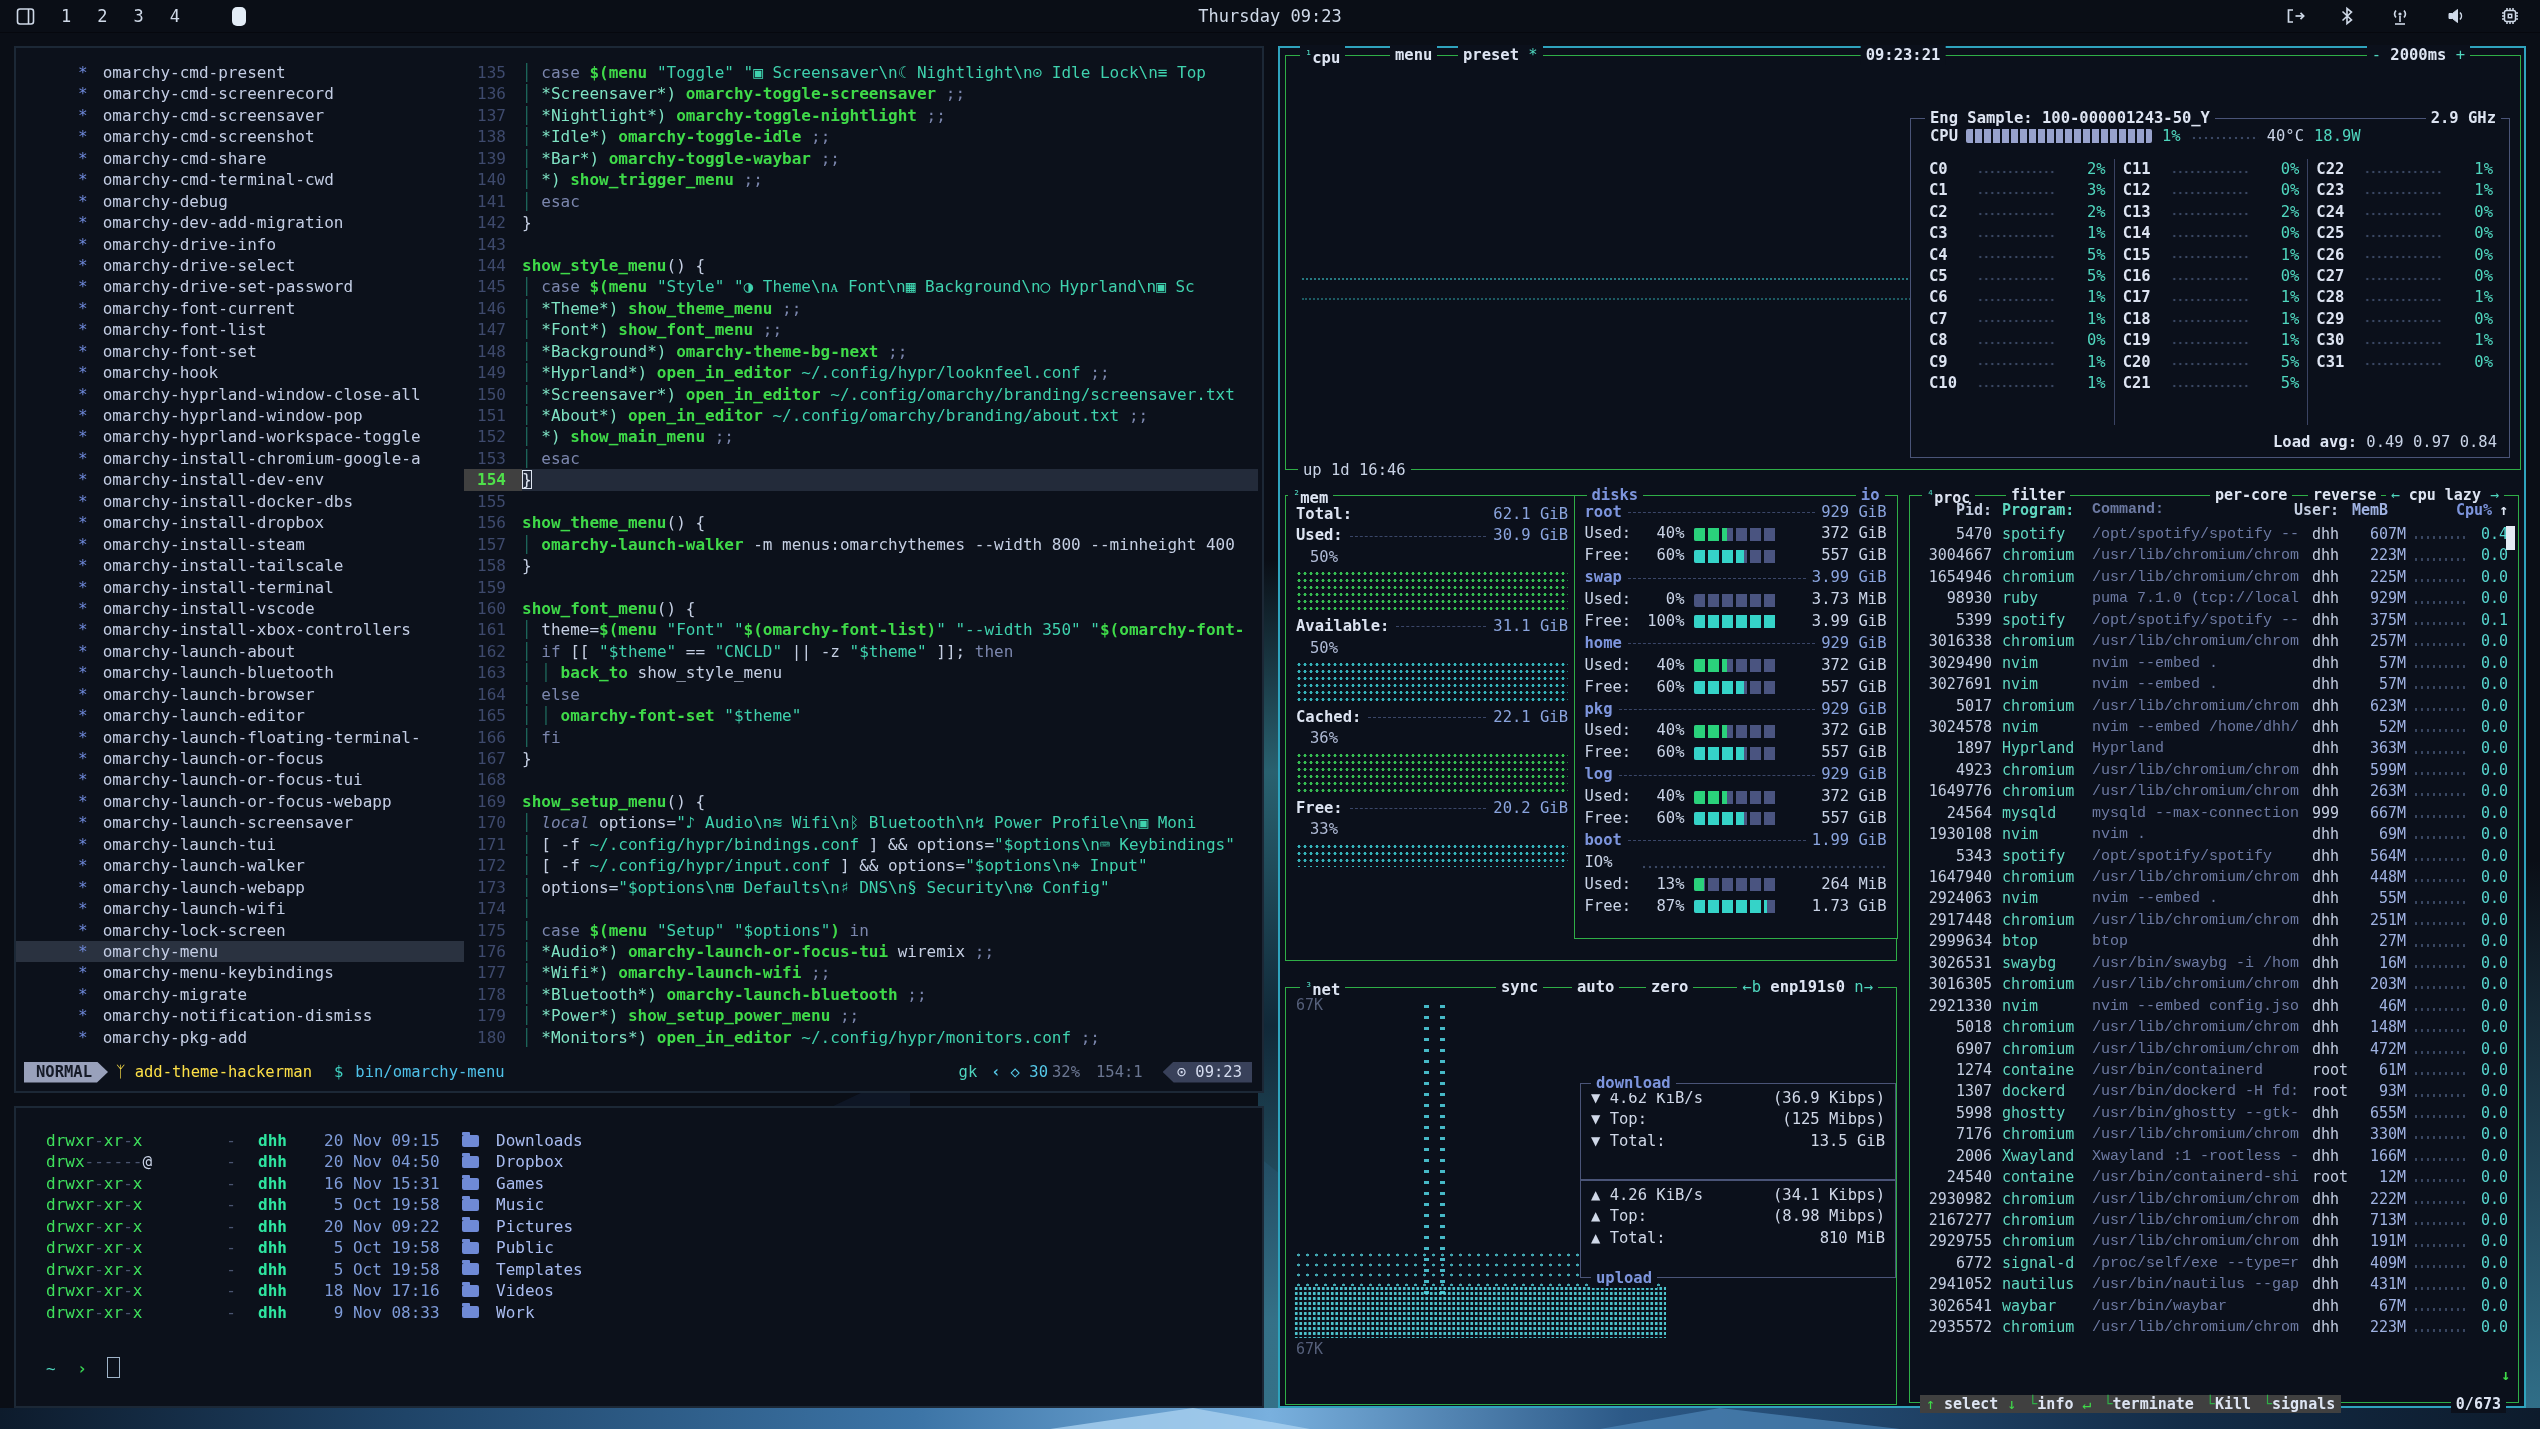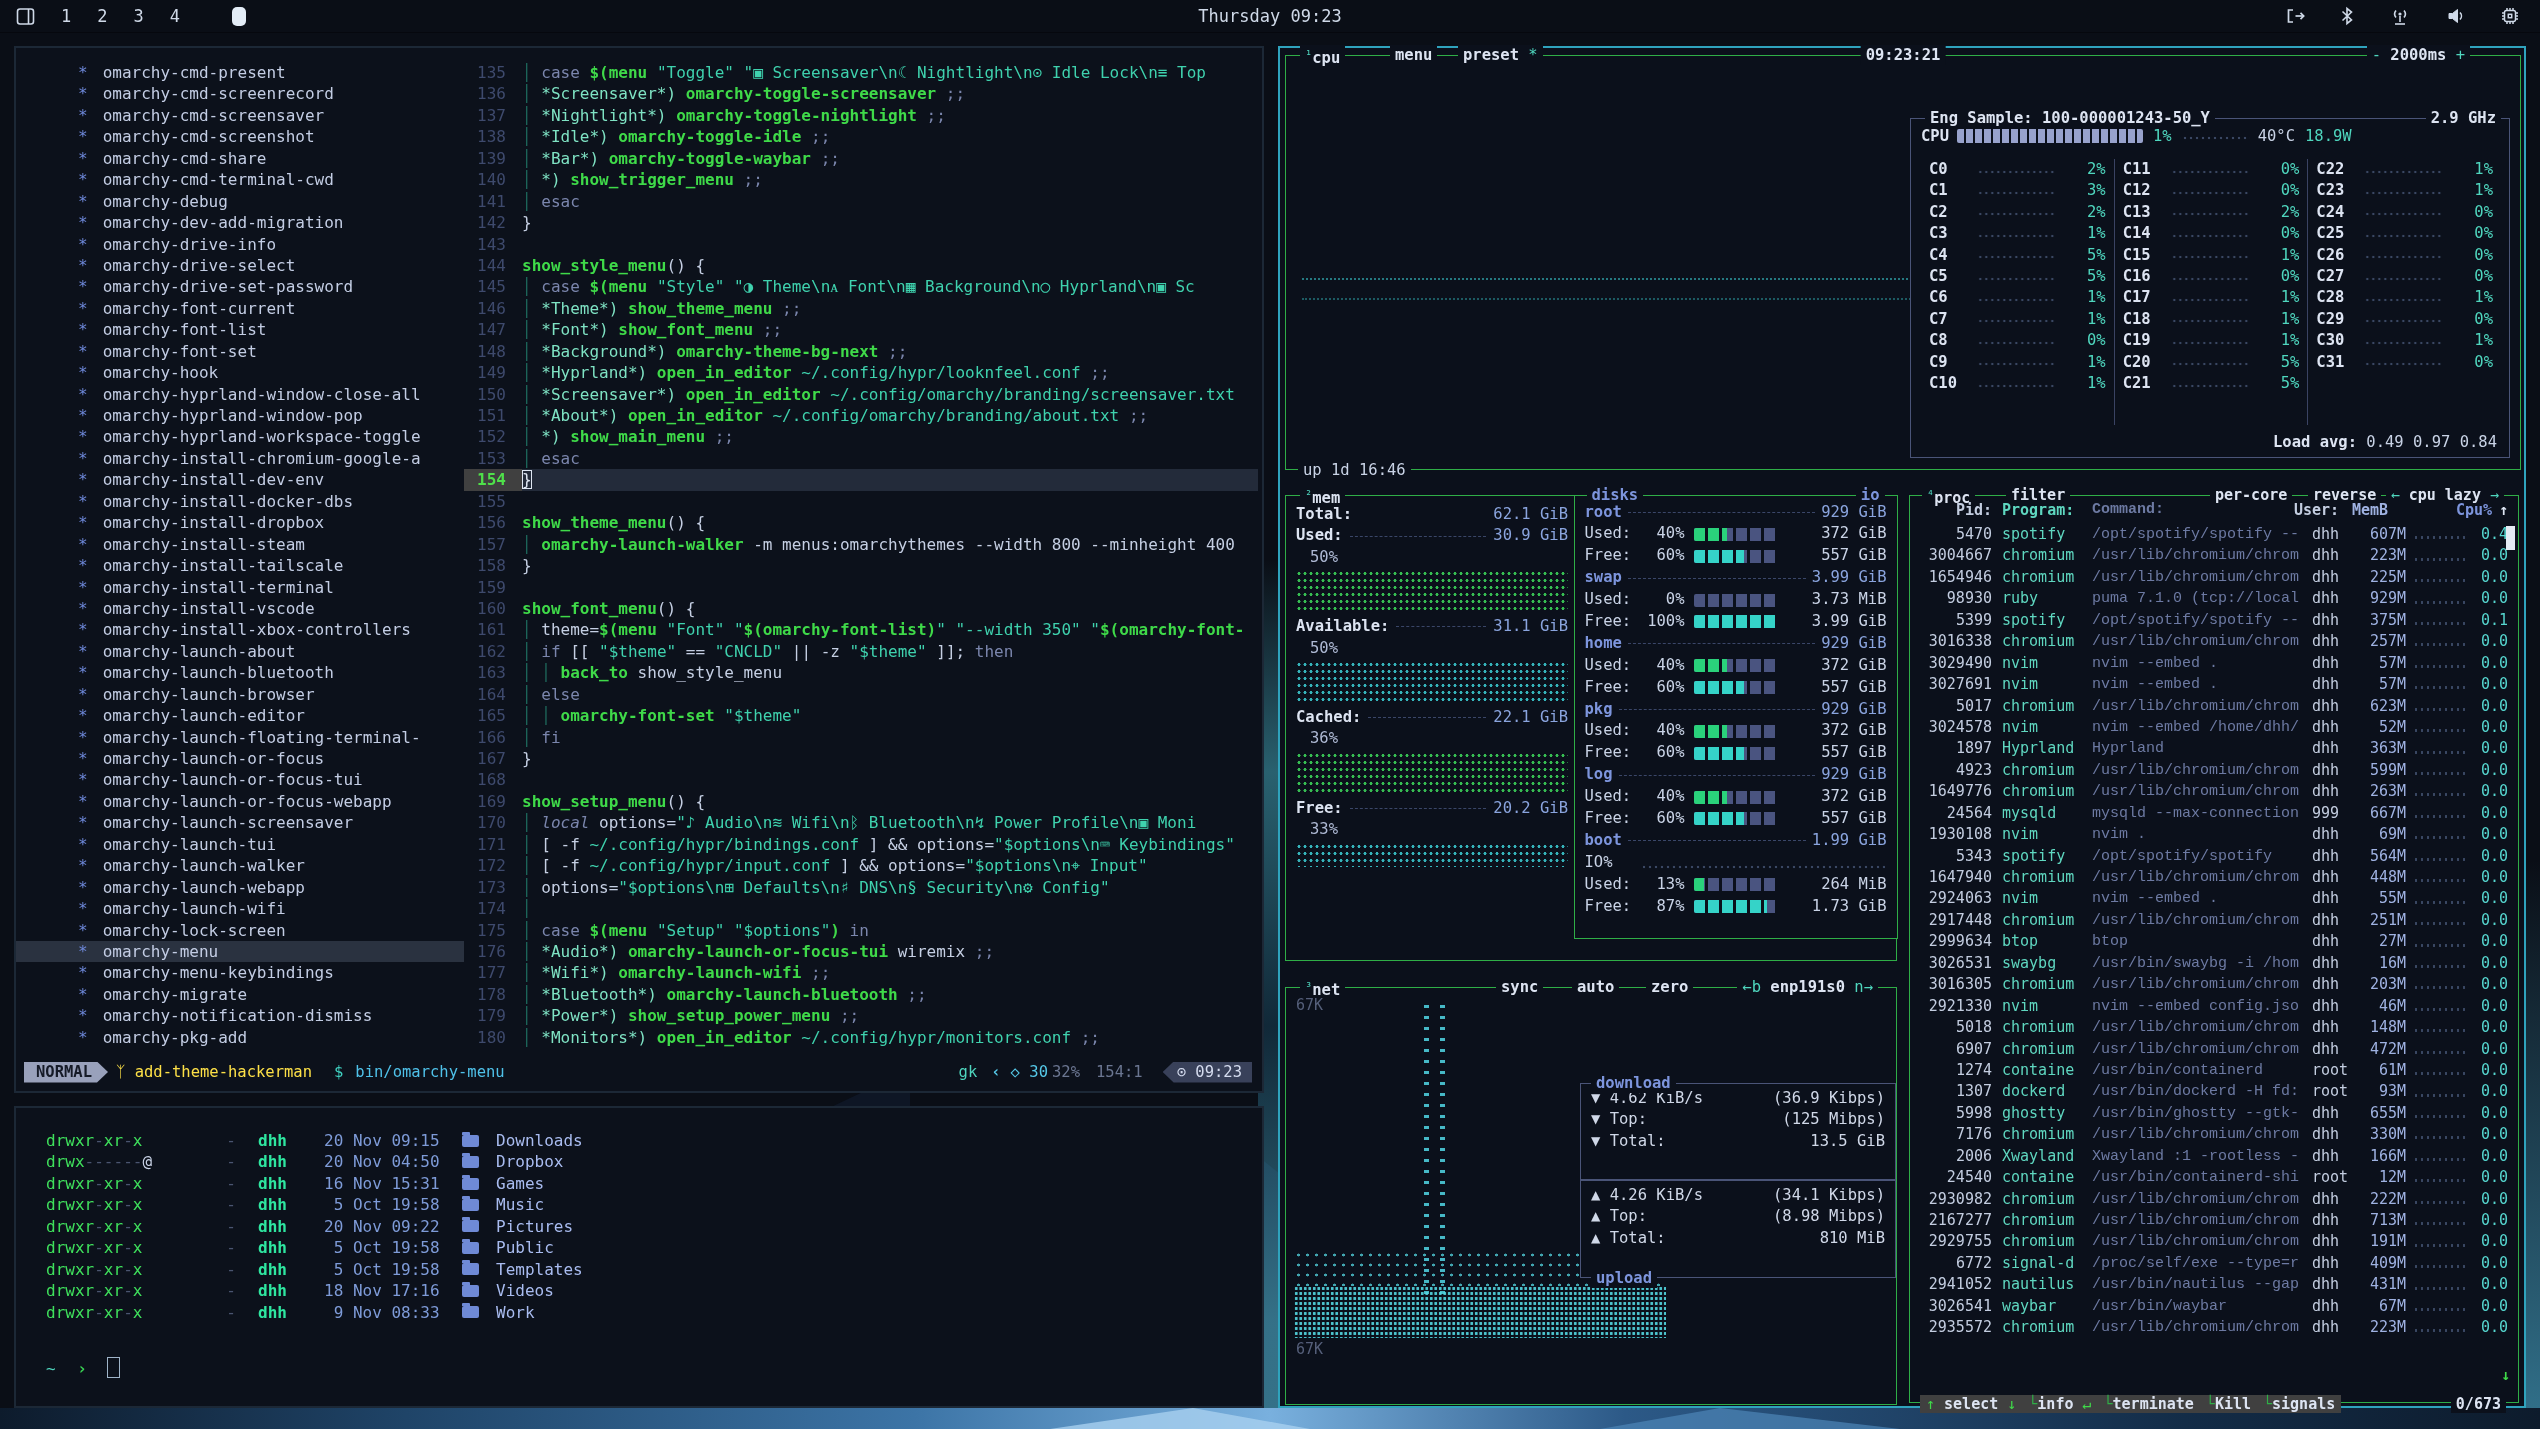--- a/index.html
+++ b/index.html
@@ -70,21 +70,21 @@
   .ticon{width:34px;flex:none;display:flex;align-items:center;}
   .fold{width:17px;height:12px;background:#6f8ad6;border-radius:2px;position:relative;display:inline-block;}
   .fold:before{content:"";position:absolute;top:-3px;left:0;width:8px;height:3px;background:#6f8ad6;border-radius:1px 1px 0 0;}
   .tname{color:#a9bcf0;}
   #prompt{position:absolute;left:30px;bottom:28px;font-size:16px;}
   .pr-tilde{color:#4fd6be;} .pr-arrow{color:#39d353;font-weight:bold;margin:0 10px 0 12px;}
   .pr-cursor{display:inline-block;width:11px;height:19px;border:1.5px solid #9fb4c9;vertical-align:-4px;}
   
   #btop{left:1278px;top:46px;width:1248px;height:1362px;background:#0b101b;border:2px solid #2fa3bd;font-size:15.5px;}
   .bbox{position:absolute;border:1.5px solid #2fae47;box-sizing:border-box;}
-  .innerbox{position:absolute;border:1.5px solid #4a5478;box-sizing:border-box;background:#0b101b;}
+  .innerbox{position:absolute;border:1.5px solid #4a5478;box-sizing:border-box;background:#0b101b;padding-left:9px;}
   .tag{position:absolute;top:-11px;background:#0b101b;padding:0 5px;white-space:pre;line-height:20px;height:20px;}
   .btag{position:absolute;bottom:-11px;background:#0b101b;padding:0 5px;white-space:pre;line-height:20px;height:20px;}
   .tw{color:#dde4f2;font-weight:bold;}
   .tg{color:#4fd6be;}
   .tb{color:#7d95dd;font-weight:bold;}
   .tn{color:#c9d3e6;}
   .sup{color:#4fd6be;font-size:12px;vertical-align:4px;}
   
   #cpu-box{left:5px;top:7px;width:1236px;height:415px;}
   .dotline{position:absolute;height:0;border-top:2px dotted rgba(61,208,214,.55);}
@@ -427,21 +427,21 @@
                 <span class="lead"></span>
                 <span class="cpct">0%</span>
               </div>
             </div>
           </div>
         <div id="loadavg"><span class="tw">Load avg: </span><span class="tn">0.49 0.97 0.84</span></div>
       </div>
     </div>
 
     <div class="bbox" id="mem-box">
-      <span class="tag" style="left:14px"><span class="sup">²</span><span class="tw">mem</span></span>
+      <span class="tag" style="left:2px"><span class="sup">²</span><span class="tw">mem</span></span>
       <div id="mem-col">
         <div class="mrow"><span class="ml">Total:</span><span class="mfill" style="border:none"></span><span class="mv">62.1 GiB</span></div>
         <div class="mrow"><span class="ml">Used:</span><span class="mfill"></span><span class="mv">30.9 GiB</span></div>
         <div class="mpct">50%</div>
         <div class="bgraph bg-green"></div>
         <div class="mrow"><span class="ml">Available:</span><span class="mfill"></span><span class="mv">31.1 GiB</span></div>
         <div class="mpct">50%</div>
         <div class="bgraph bg-cyan"></div>
         <div class="mrow"><span class="ml">Cached:</span><span class="mfill"></span><span class="mv">22.1 GiB</span></div>
         <div class="mpct">36%</div>

